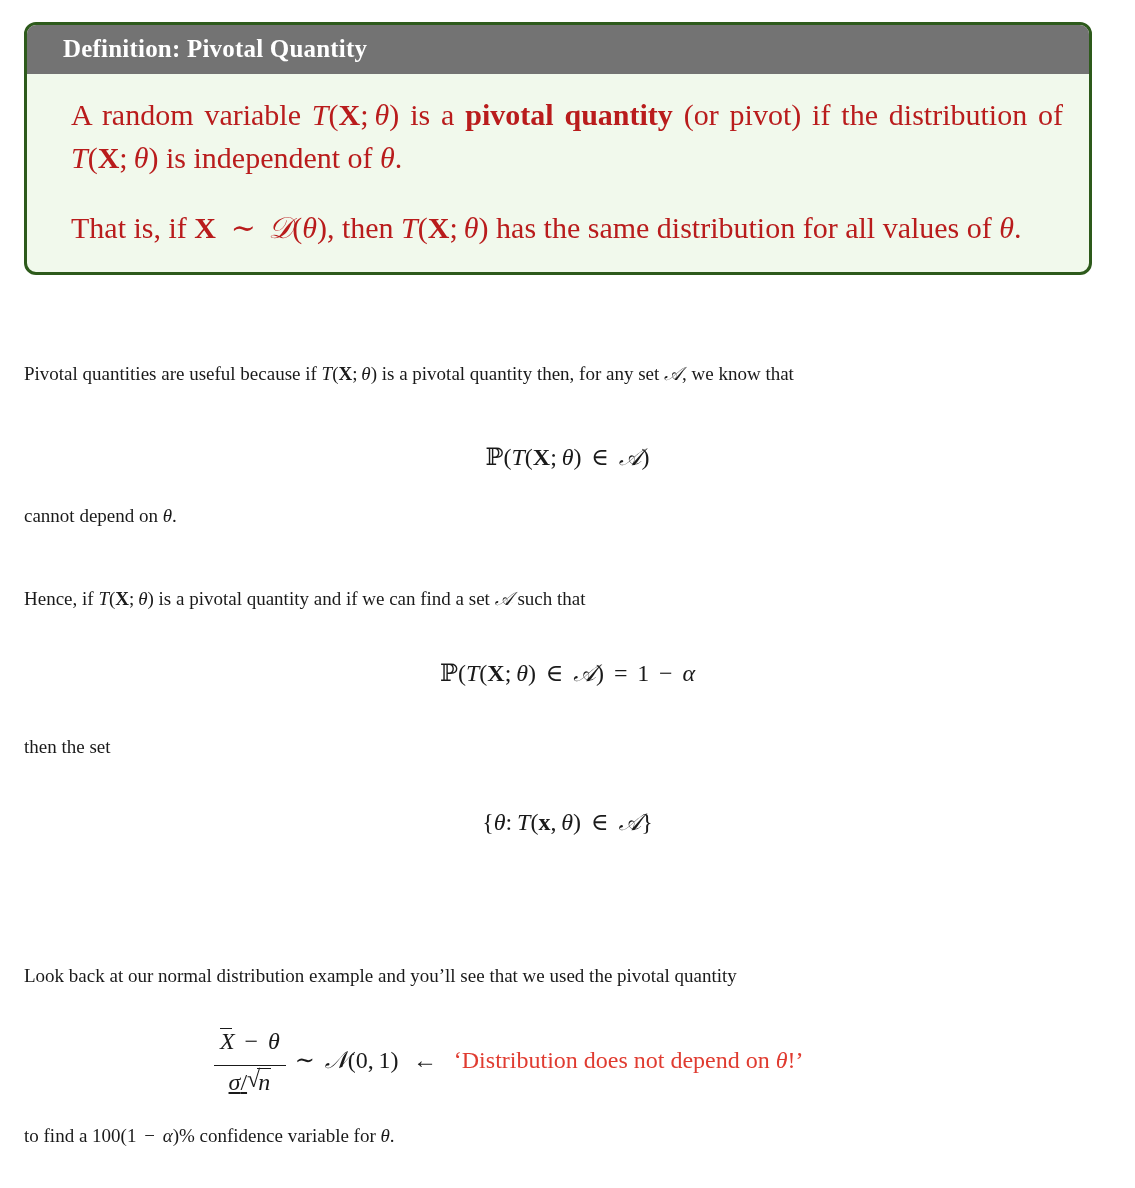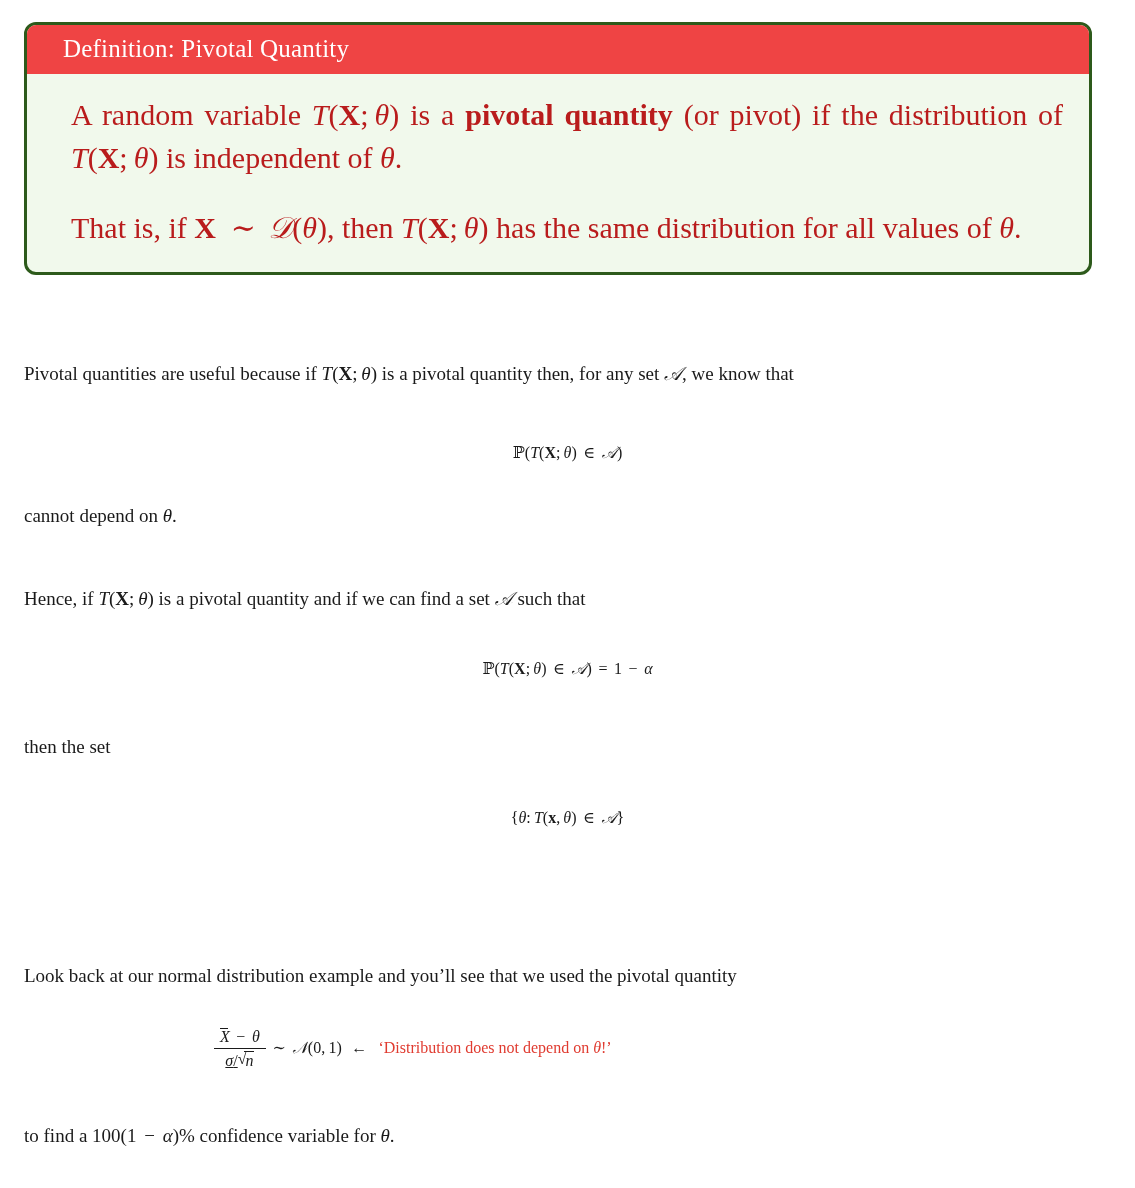--- a/index.html
+++ b/index.html
@@ -30,26 +30,27 @@
     left: 24px;
     top: 22px;
     width: 1068px;
     border: 3px solid #2d5a1b;
     border-radius: 12px;
     background: #f1f9ec;
     box-sizing: border-box;
     overflow: hidden;
   }
   .defbox-header {
-    background: #ef4444;
+    background: #737373;
     color: #ffffff;
     font-size: 25px;
     line-height: 1.0;
     padding: 11px 0 13px 36px;
     letter-spacing: 0.2px;
+    font-weight: bold;
   }
   .defbox-body {
     padding: 20px 26px 22px 44px;
     font-size: 30px;
     line-height: 1.42;
     text-align: justify;
     color: #b91c1c;
   }
   .defbox-body p {
     margin: 0;
@@ -63,21 +64,21 @@
     position: absolute;
     font-size: 19px;
     line-height: 1.45;
     text-align: justify;
     color: #1a1a1a;
   }
   .display-eq {
     position: absolute;
     width: 100%;
     text-align: center;
-    font-size: 16px;
+    font-size: 24px;
     color: #1a1a1a;
   }
 
   
   .mi {            
     font-family: "Liberation Serif", "DejaVu Serif", serif;
     font-style: italic;
   }
   .mb {            
     font-weight: bold;
@@ -119,21 +120,21 @@
     display: inline-block;
     vertical-align: middle;
     text-align: center;
     line-height: 1.12;
     margin: 0 2px;
     position: relative;
     top: -1px;
   }
   .frac .num {
     display: block;
-    padding: 0 6px 2px 6px;
+    padding: 0 6px 10px 6px;
     border-bottom: 1.6px solid #1a1a1a;
   }
   .frac .den {
     display: block;
     padding: 2px 6px 0 6px;
     text-decoration: underline;
   }
 
   .sqrt {
     display: inline-block;

